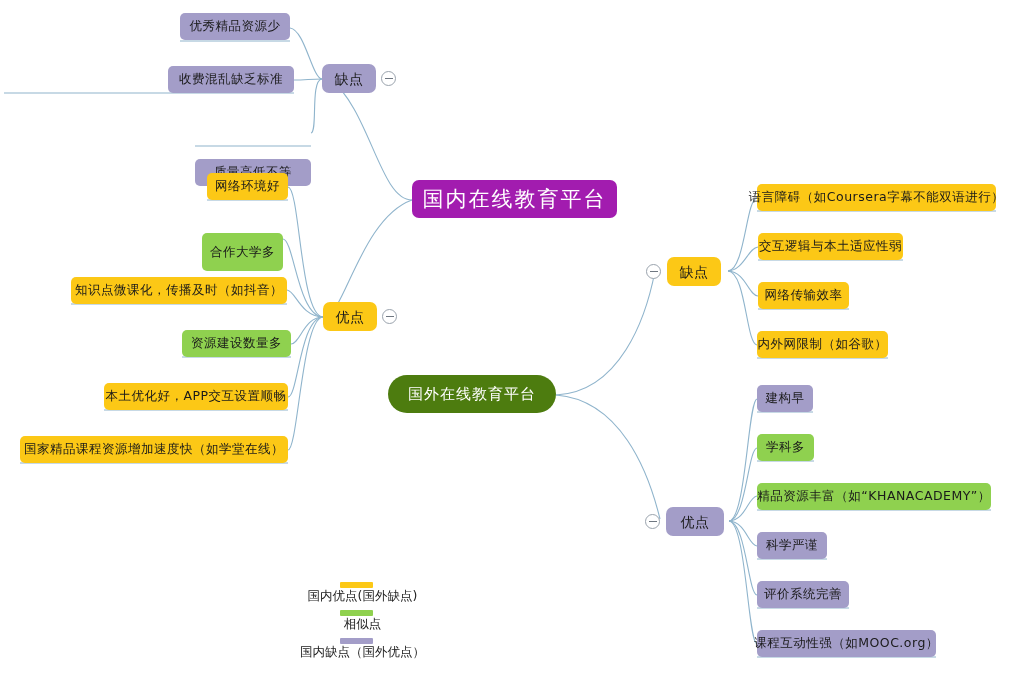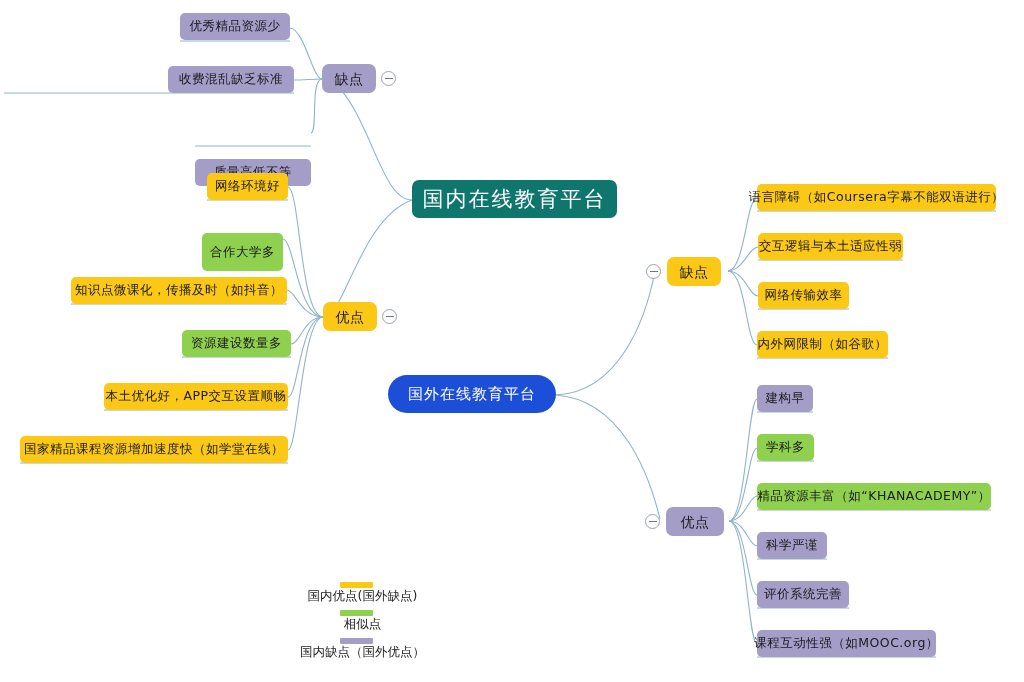--- a/index.html
+++ b/index.html
@@ -16,28 +16,28 @@
     position:absolute;
     box-sizing:border-box;
     display:flex;align-items:center;justify-content:center;
     border-radius:6px;
     white-space:nowrap;
     color:#1a1a1a;
     letter-spacing:0.5px;
     line-height:1;
   }
   .node.root-main{
-    background:#0f766e;
+    background:#a21caf;
     color:#ffffff;
     font-size:21px;
     border-radius:7px;
     letter-spacing:2px;
   }
   .node.root-sec{
-    background:#1d4ed8;
+    background:#4d7c0f;
     color:#ffffff;
     font-size:15px;
     border-radius:19px;
     letter-spacing:1px;
   }
   .node.yellow{background:#fcc816;}
   .node.green{background:#8fd14f;}
   .node.purple{background:#a39dc8;}
   .node.lvl1{font-size:14px;border-radius:7px;font-weight:normal;}
   .node.leaf{font-size:12.5px;border-radius:5px;}

